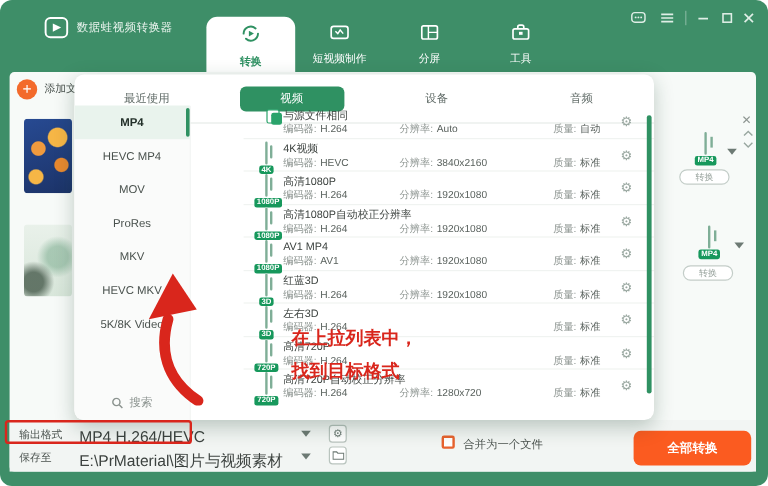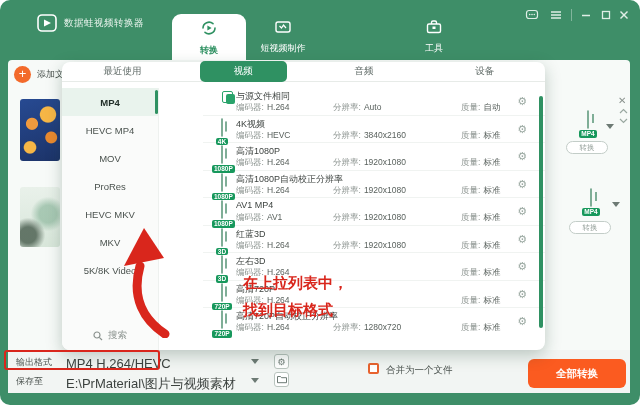--- a/index.html
+++ b/index.html
@@ -10,21 +10,21 @@
   
   .title{color:#eaf4ee;font-size:9.5px;letter-spacing:.5px;}
   .maintab{position:absolute;top:14px;height:46px;text-align:center;color:#fff;cursor:pointer;}
   .maintab .ic{display:block;margin:4px auto 2px;}
   .maintab .lb{font-size:9px;display:block;}
   .maintab.active{background:#fff;border-radius:9px 9px 0 0;color:#2F9162;}
   .winbtn{color:#dfeee6;font-size:11px;line-height:14px;text-align:center;width:16px;height:16px;}
   
   .panel{position:absolute;left:62px;top:62px;width:483px;height:288px;background:#fff;border-radius:8px;
          box-shadow:0 5px 16px rgba(20,60,40,.25);}
-  .ptabs{position:absolute;left:0;top:0;width:100%;height:20px;border-bottom:1px solid #e7ebe8;display:flex;}
+  .ptabs{position:absolute;left:0;top:0;width:100%;height:41px;border-bottom:1px solid #e7ebe8;display:flex;}
   .ptab{flex:1;display:flex;align-items:center;justify-content:center;font-size:9.5px;color:#5f6a66;cursor:pointer;}
   .ptab .pill{padding:4px 34px;border-radius:5px;}
   .ptab.active .pill{background:#2F9162;color:#fff;}
   .side{position:absolute;left:0;top:26px;width:97px;bottom:0;background:#fafbfa;border-right:1px solid #eef1ef;
         border-radius:0 0 0 8px;}
   .sitem{height:28px;display:flex;align-items:center;justify-content:center;font-size:9.5px;color:#4a524e;cursor:pointer;position:relative;}
   .sitem.active{background:#E9F3ED;color:#23302a;font-weight:bold;}
   .sitem.active::after{content:"";position:absolute;right:0;top:2px;bottom:2px;width:3px;background:#2F9162;border-radius:2px;}
   .ssearch{position:absolute;left:0;bottom:8px;width:100%;display:flex;align-items:center;justify-content:center;gap:5px;color:#8b938f;font-size:9.5px;cursor:pointer;}
   .flist{position:absolute;left:97px;top:26px;right:0;bottom:10px;overflow:hidden;}
@@ -93,20 +93,30 @@
     </div>
     <div class="maintab" style="left:252px;width:62px;">
       <span class="ic">
         <svg width="18" height="18" viewBox="0 0 18 18" fill="none">
           <rect x="2" y="4" width="14" height="10" rx="2" stroke="#fff" stroke-width="1.4"></rect>
           <path d="M5.5 8 l2 2 2-3 2.5 3" stroke="#fff" stroke-width="1.2" fill="none"></path>
         </svg>
       </span>
       <span class="lb">短视频制作</span>
     </div>
+    <div class="maintab" style="left:334px;width:48px;">
+      <span class="ic">
+        <svg width="18" height="18" viewBox="0 0 18 18" fill="none">
+          <rect x="2.5" y="3.5" width="13" height="11" rx="1.5" stroke="#fff" stroke-width="1.4"></rect>
+          <line x1="8" y1="3.5" x2="8" y2="14.5" stroke="#fff" stroke-width="1.2"></line>
+          <line x1="8" y1="9" x2="15.5" y2="9" stroke="#fff" stroke-width="1.2"></line>
+        </svg>
+      </span>
+      <span class="lb">分屏</span>
+    </div>
     <div class="maintab" style="left:410px;width:48px;">
       <span class="ic">
         <svg width="18" height="18" viewBox="0 0 18 18" fill="none">
           <rect x="2.5" y="6" width="13" height="8.5" rx="1.5" stroke="#fff" stroke-width="1.4"></rect>
           <path d="M6.5 6 V4.5 a1.5 1.5 0 0 1 1.5-1.5 h2 a1.5 1.5 0 0 1 1.5 1.5 V6" stroke="#fff" stroke-width="1.4"></path>
           <rect x="7.5" y="8.5" width="3" height="2.5" fill="#fff"></rect>
         </svg>
       </span>
       <span class="lb">工具</span>
     </div>
@@ -216,45 +226,45 @@
 
     <div class="panel">
       <div class="ptabs">
         <div class="ptab">
             <span class="pill">最近使用</span>
           </div>
         <div class="ptab active">
             <span class="pill">视频</span>
           </div>
         <div class="ptab">
+            <span class="pill">设备</span>
+          </div>
+        <div class="ptab">
             <span class="pill">音频</span>
-          </div>
-        <div class="ptab">
-            <span class="pill">设备</span>
           </div>
       </div>
 
       <div class="side">
         <div class="sitem active">
             <span>MP4</span>
           </div>
         <div class="sitem">
             <span>HEVC MP4</span>
           </div>
         <div class="sitem">
             <span>MOV</span>
           </div>
         <div class="sitem">
             <span>ProRes</span>
           </div>
         <div class="sitem">
+            <span>MKV</span>
+          </div>
+        <div class="sitem">
             <span>HEVC MKV</span>
-          </div>
-        <div class="sitem">
-            <span>MKV</span>
           </div>
         <div class="sitem">
             <span>5K/8K Video</span>
           </div>
         <div class="ssearch">
           <svg width="10" height="10" viewBox="0 0 10 10">
               <circle cx="4" cy="4" r="3" stroke="#8b938f" fill="none" stroke-width="1.2"></circle>
               <line x1="6.3" y1="6.3" x2="9" y2="9" stroke="#8b938f" stroke-width="1.2"></line>
             </svg>
           <span>搜索</span>

